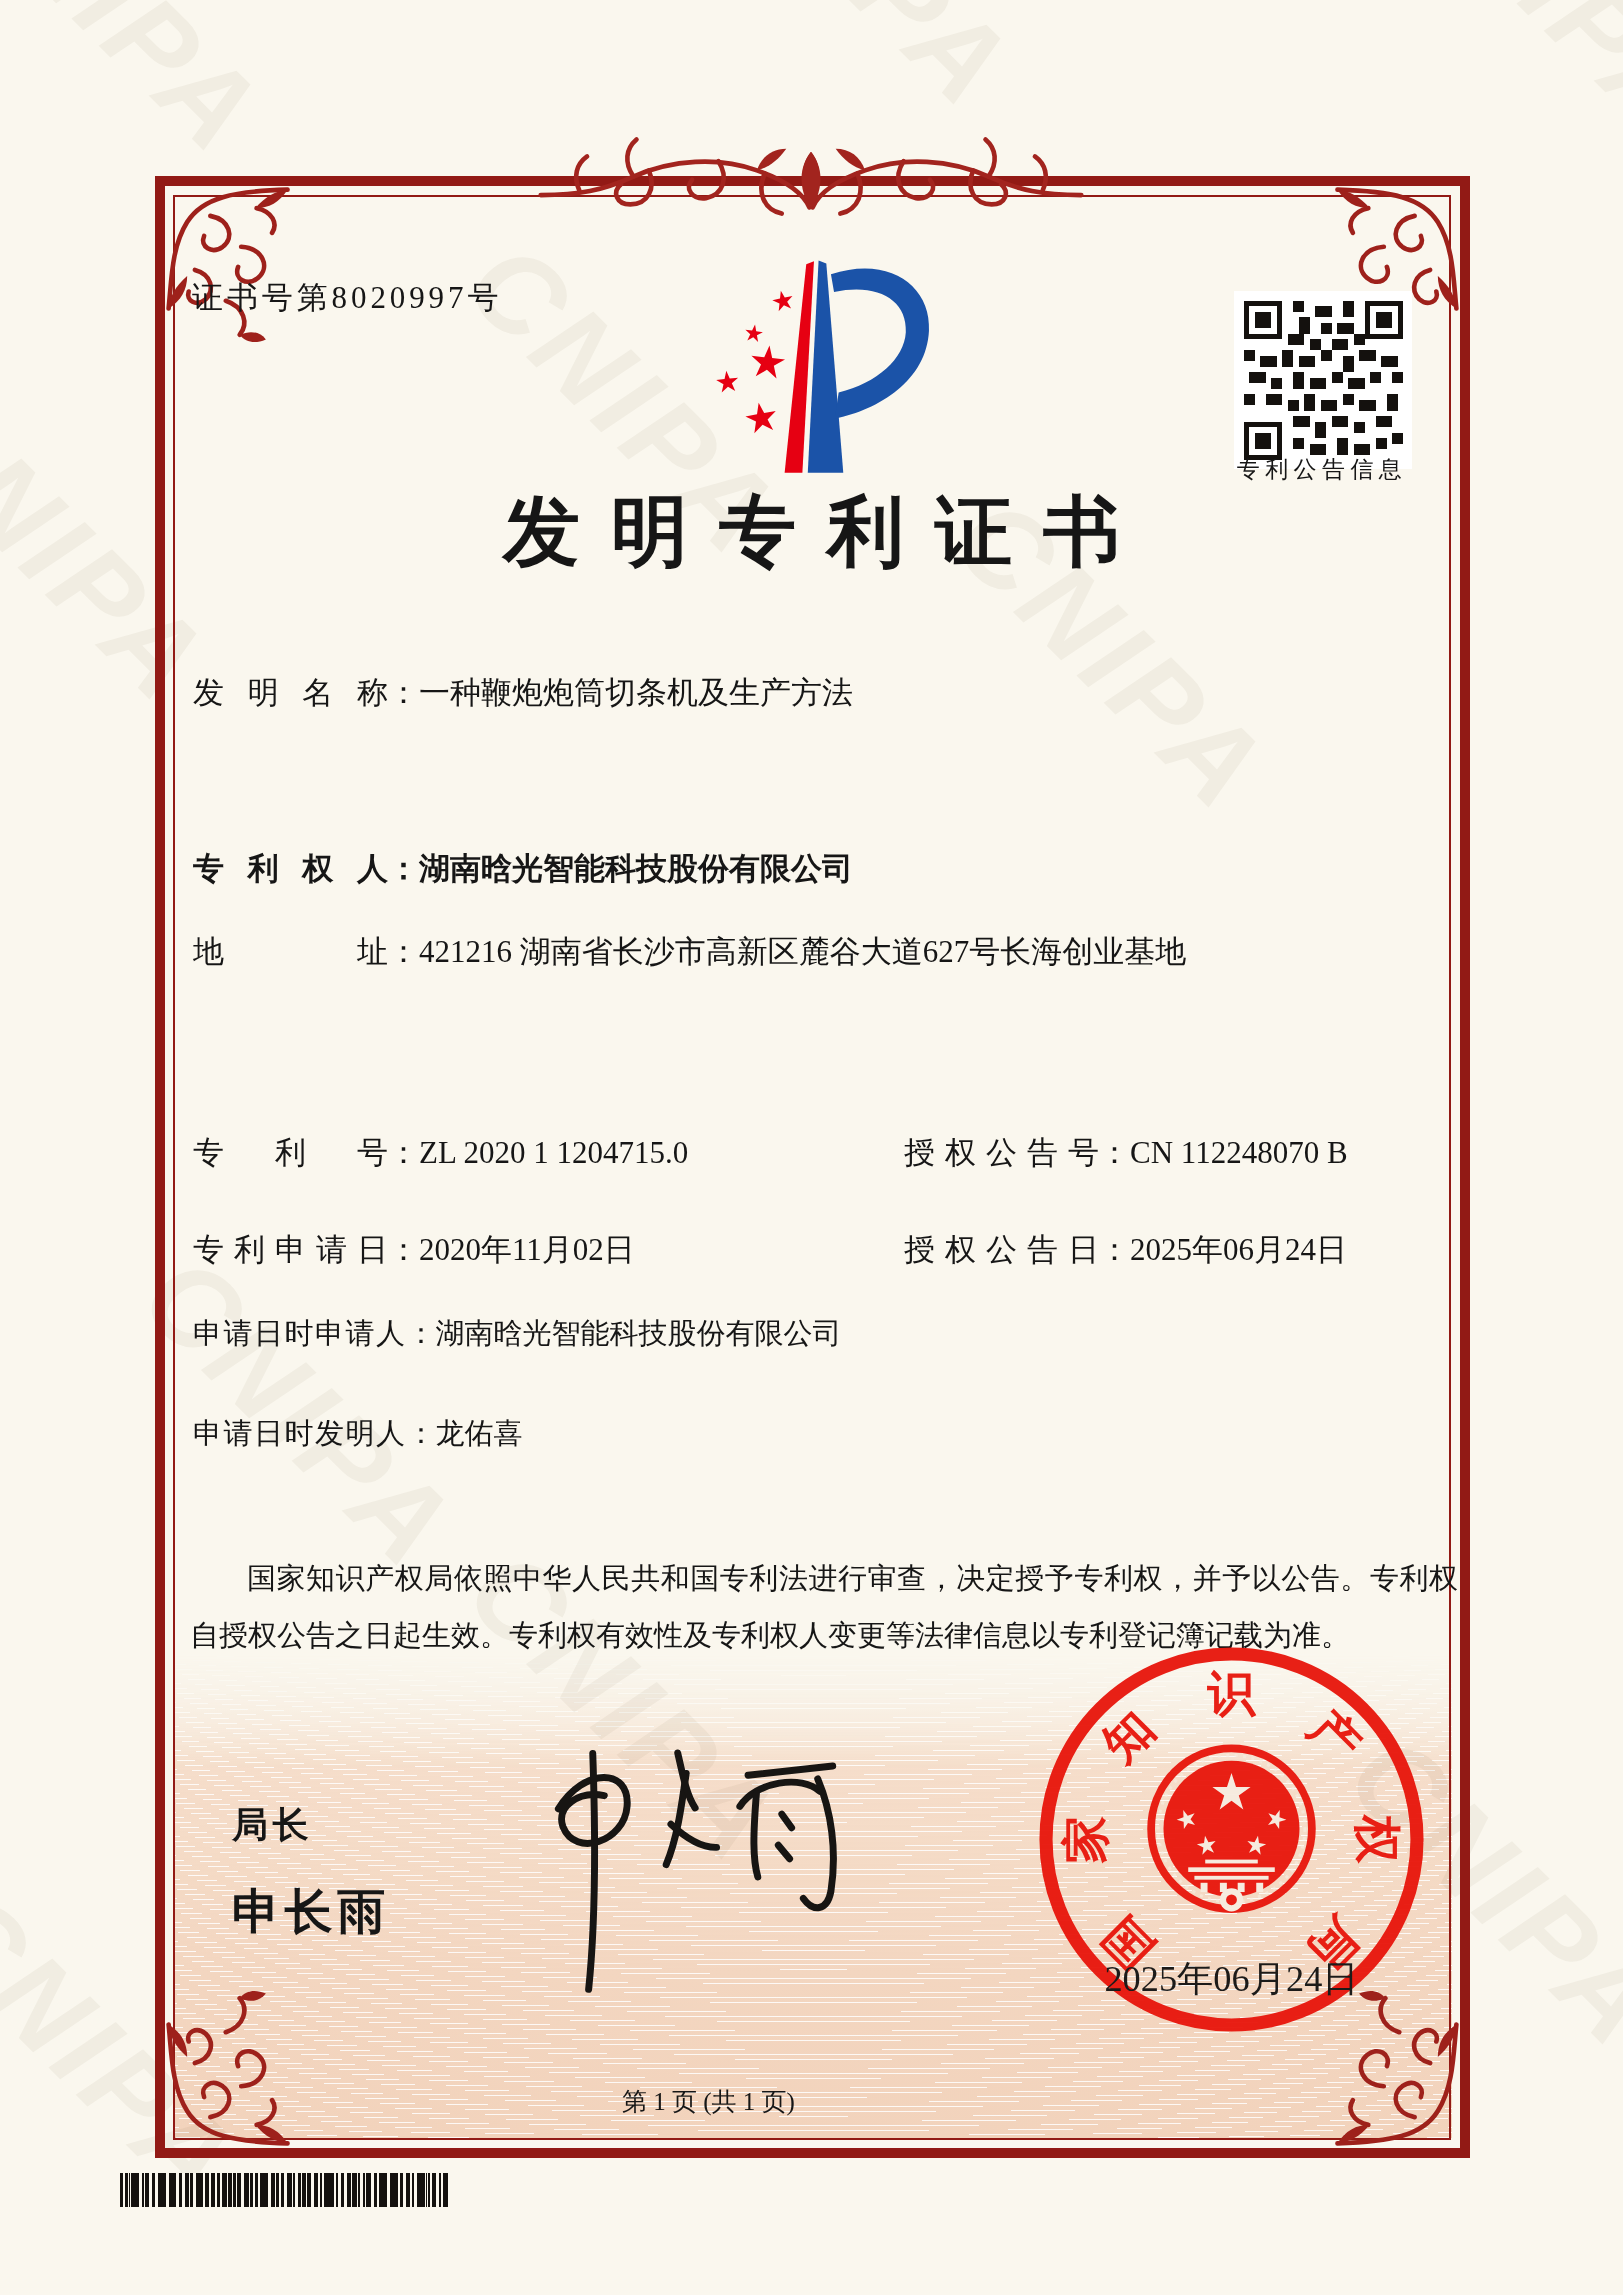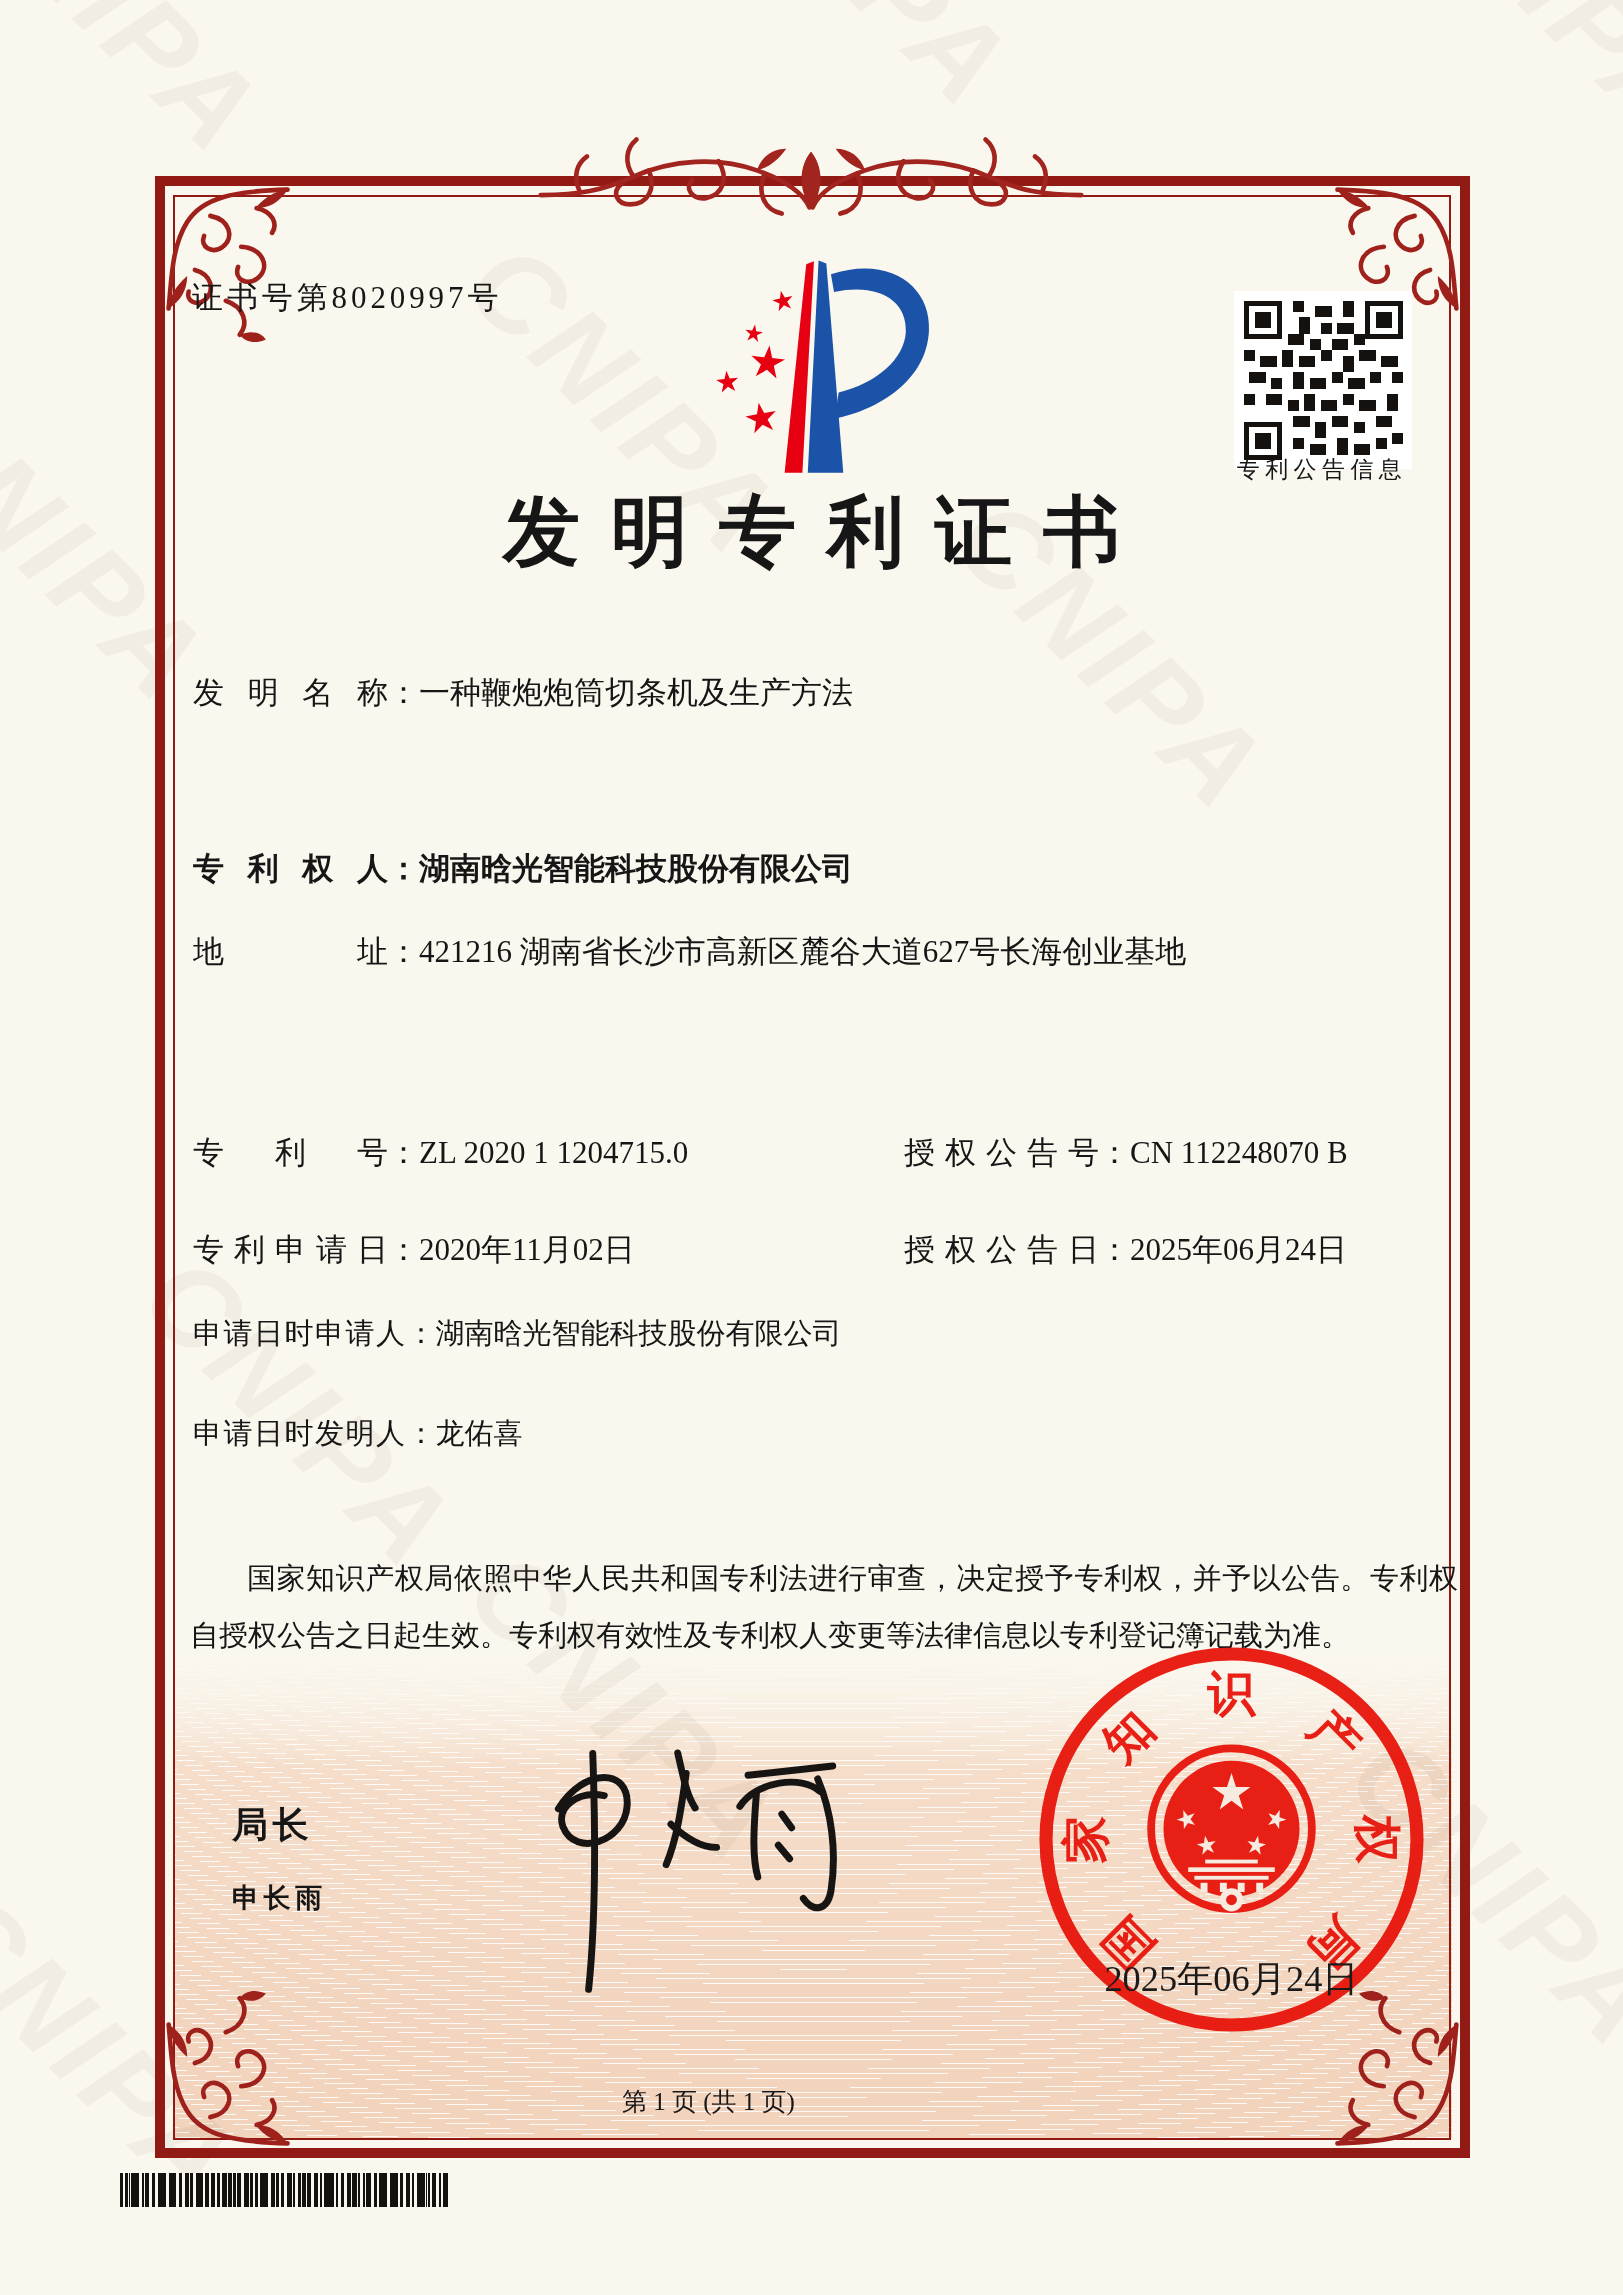--- a/index.html
+++ b/index.html
@@ -48,21 +48,21 @@
   .lab.wide{width:auto;text-align-last:auto;letter-spacing:1.5px;}
   .colon{display:inline-block;}
   .val{}
   .rcell{position:absolute;left:711px;top:0;white-space:nowrap;}
   
   .legal{position:absolute;left:182px;top:1542px;width:1268px;font-size:29px;line-height:57px;
     text-align:justify;text-indent:57px;z-index:5;margin:8px;}
   
   .sig-title{position:absolute;left:232px;top:1801px;font-size:36px;font-weight:bold;
     font-family:"Liberation Sans","DejaVu Sans",sans-serif;letter-spacing:4.6px;z-index:6;}
-  .sig-name{position:absolute;left:232px;top:1880px;font-size:27px;font-weight:bold;
+  .sig-name{position:absolute;left:232px;top:1880px;font-size:48px;font-weight:bold;
     font-family:"Liberation Sans","DejaVu Sans",sans-serif;letter-spacing:4.6px;z-index:6;}
   .sig-hand{position:absolute;left:487px;top:1731px;z-index:6;transform:rotate(-2deg);}
   
   .seal{position:absolute;left:1029px;top:1637px;z-index:7;opacity:.95;}
   .seal text{font-family:"Liberation Serif","DejaVu Serif",serif;}
   
   .page-foot{position:absolute;left:0;top:2085px;width:1417px;text-align:center;font-size:25px;z-index:5;}
   .barcode{position:absolute;left:120px;top:2173px;width:328px;height:34px;z-index:5;
     background-color:#faf7ee;
     background-image:

